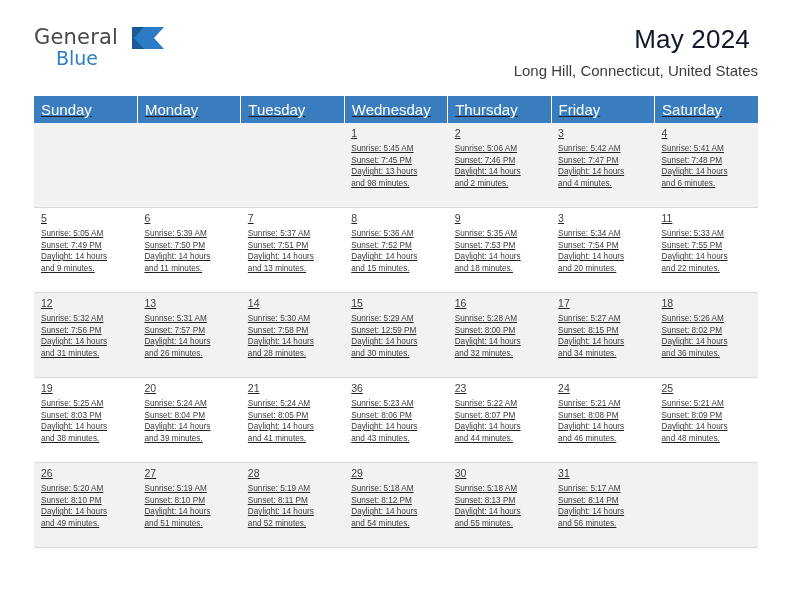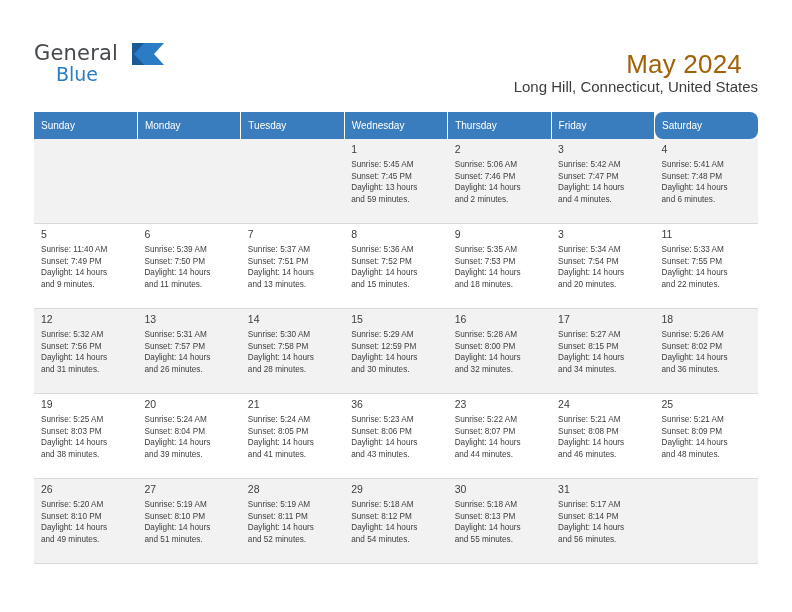--- a/index.html
+++ b/index.html
@@ -12,21 +12,22 @@
     background: #ffffff;
     font-family: "Liberation Sans", sans-serif;
     color: #231f20;
     -webkit-font-smoothing: antialiased;
   }
   .page {
     position: relative;
     width: 792px;
     height: 612px;
     box-sizing: border-box;
-    padding: 16px 34px;
+    padding: 0 34px;
+    text-decoration: underline;
   }
   
   .header {
     position: relative;
     height: 72px;
   }
   .logo {
     position: absolute;
     left: 0;
     top: 26px;
@@ -52,56 +53,55 @@
     position: absolute;
     left: 96px;
     top: 1px;
     width: 36px;
     height: 22px;
   }
   .logo-flag svg { display: block; }
 
   .title {
     position: absolute;
-    right: 16px;
+    right: 8px;
     top: 24px;
     font-size: 26px;
-    color: #a16207;
+    color: #0f172a;
     text-align: right;
     font-weight: normal;
     letter-spacing: 0.2px;
-    margin-top: 9px;
   }
   .subtitle {
     position: absolute;
     right: 0;
     top: 62px;
     font-size: 15px;
     color: #3d3d3d;
     text-align: center;
   }
 
   
   .calendar {
     margin-top: 24px;
     width: 724px;
     border-collapse: collapse;
     table-layout: fixed;
   }
   .calendar th {
     background: #3a7dbf;
     color: #ffffff;
-    font-size: 10px;
+    font-size: 15px;
     font-weight: normal;
     text-align: left;
     padding: 5px 0 5px 7px;
     height: 17px;
     border-right: 1px solid #ffffff;
   }
-  .calendar th:last-child { border-right: none; border-radius: 8px; }
+  .calendar th:last-child { border-right: none; }
 
   .calendar td {
     vertical-align: top;
     padding: 0;
     width: 103.4px;
     border-bottom: 1px solid #d9d9d9;
   }
   .cell {
     height: 84px;
     padding: 4px 7px 0 7px;
@@ -175,21 +175,21 @@
               <div class="info"></div>
             </div>
           </td>
           <td>
             <div class="cell">
               <div class="daynum">1</div>
               <div class="info">
                 <div>Sunrise: 5:45 AM</div>
                 <div>Sunset: 7:45 PM</div>
                 <div>Daylight: 13 hours</div>
-                <div>and 59 minutes.</div>
+                <div>and 98 minutes.</div>
               </div>
             </div>
           </td>
           <td>
             <div class="cell">
               <div class="daynum">2</div>
               <div class="info">
                 <div>Sunrise: 5:06 AM</div>
                 <div>Sunset: 7:46 PM</div>
                 <div>Daylight: 14 hours</div>
@@ -218,21 +218,21 @@
                 <div>and 6 minutes.</div>
               </div>
             </div>
           </td>
         </tr>
         <tr class="plain">
           <td>
             <div class="cell">
               <div class="daynum">5</div>
               <div class="info">
-                <div>Sunrise: 11:40 AM</div>
+                <div>Sunrise: 5:05 AM</div>
                 <div>Sunset: 7:49 PM</div>
                 <div>Daylight: 14 hours</div>
                 <div>and 9 minutes.</div>
               </div>
             </div>
           </td>
           <td>
             <div class="cell">
               <div class="daynum">6</div>
               <div class="info">

